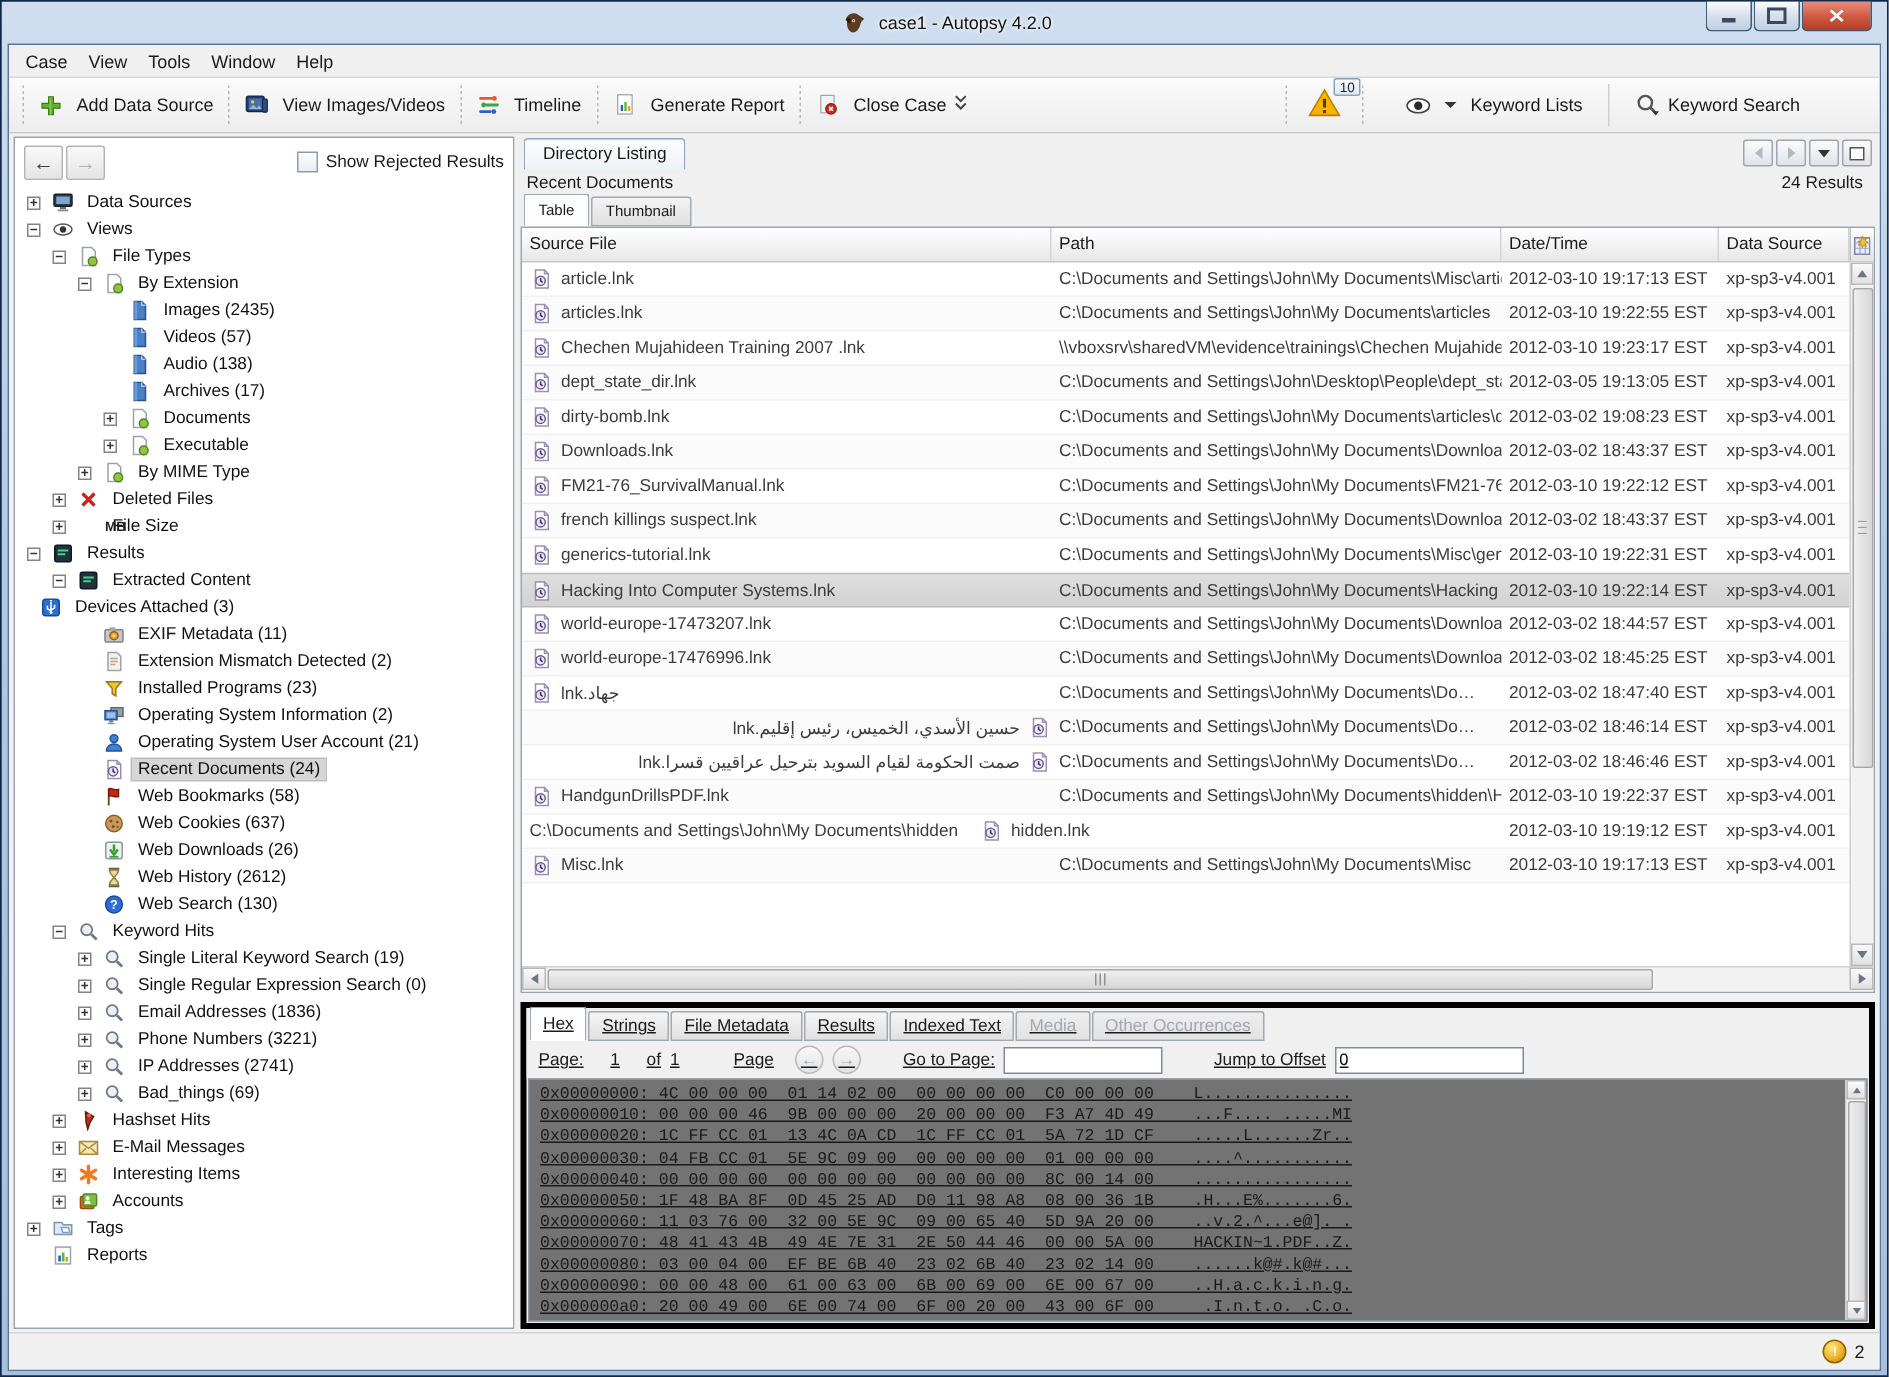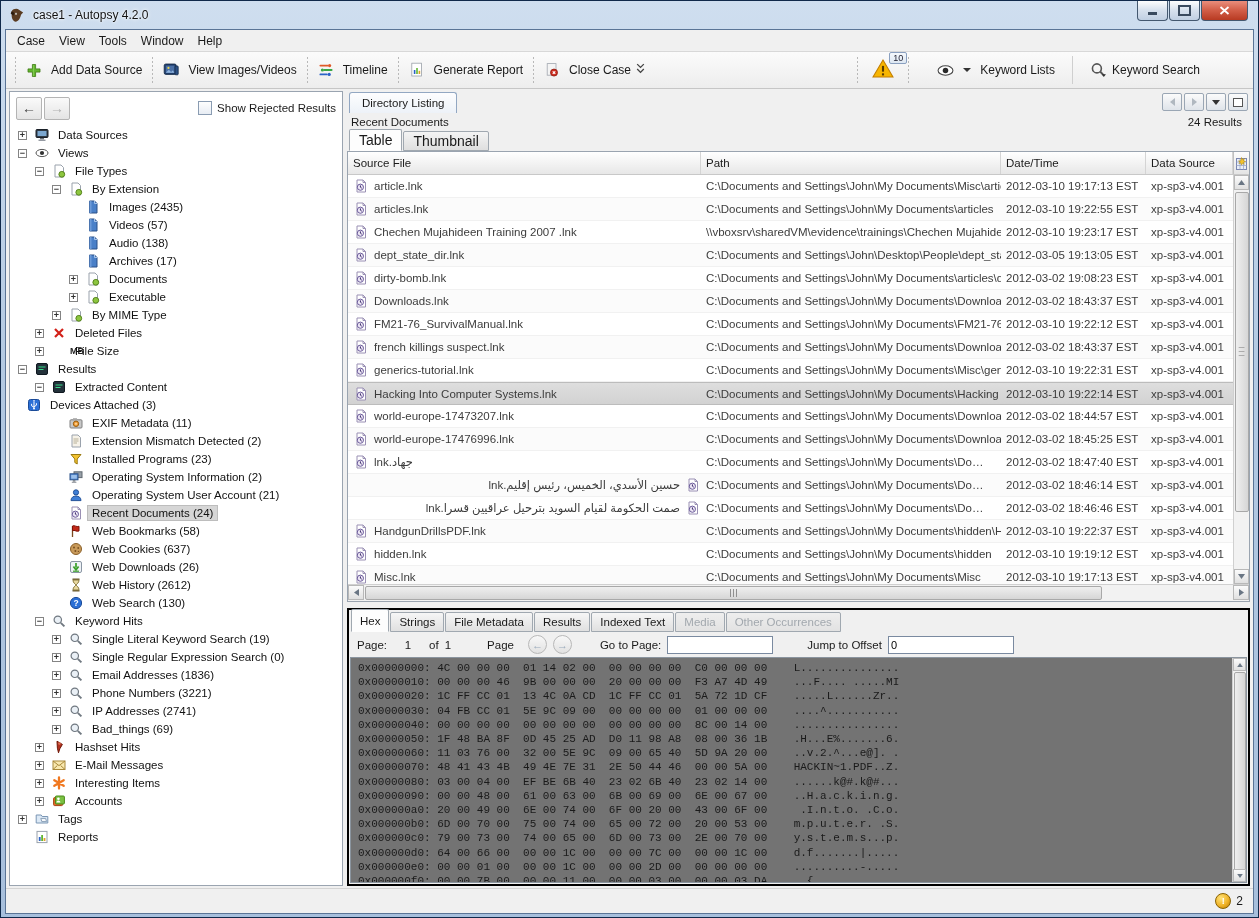--- a/index.html
+++ b/index.html
@@ -2,21 +2,21 @@
 <html><head>
 <meta charset="utf-8">
 <style>
   html,body{margin:0;padding:0;}
   body{width:1259px;height:918px;position:relative;overflow:hidden;
        font-family:"Liberation Sans","DejaVu Sans",sans-serif;font-size:12px;color:#1a1a1a;
        background:#15325a;}
   .frame{position:absolute;inset:0;border:1px solid #10294a;
          background:linear-gradient(#cfdeef,#b3c9e2 40%, #a7bfdc);box-sizing:border-box;}
   
-  .titlebar{position:absolute;left:4px;right:4px;top:0;height:28px;display:flex;align-items:center;}
+  .titlebar{position:absolute;left:4px;right:4px;top:0;height:28px;display:flex;align-items:center;justify-content:center;}
   .title-icon{width:18px;height:18px;margin:0 6px 0 4px;display:flex;align-items:center;}
   .title-text{font-size:12px;color:#111;text-shadow:0 0 4px #fff,0 0 2px #fff;}
   .winbtns{position:absolute;right:6px;top:0;display:flex;}
   .winbtn{width:29px;height:19px;border:1px solid #44586f;border-top:none;background:linear-gradient(#fdfdfd,#d9e2ee 45%,#c0cfe2);
           display:flex;align-items:center;justify-content:center;border-radius:0 0 4px 4px;margin-left:1px;}
   .winbtn.close{width:45px;background:linear-gradient(#e98e7c,#d4614b 45%,#b83a22);}
   .glyph-min{width:9px;height:3px;background:#3a4a5e;margin-top:6px;}
   .glyph-max{width:9px;height:7px;border:2px solid #3a4a5e;}
   
   .app{position:absolute;left:4px;right:4px;top:28px;bottom:3px;background:#f0f0f0;
@@ -63,21 +63,21 @@
   .minibtn{width:18px;height:16px;border:1px solid #9aa6b4;background:linear-gradient(#fbfbfb,#dfe4ea);
            display:flex;align-items:center;justify-content:center;border-radius:2px;}
   .tri{width:0;height:0;}
   .tri.left{border-top:4px solid transparent;border-bottom:4px solid transparent;border-right:5px solid #b0b8c0;}
   .tri.right{border-top:4px solid transparent;border-bottom:4px solid transparent;border-left:5px solid #b0b8c0;}
   .tri.down{border-left:4px solid transparent;border-right:4px solid transparent;border-top:5px solid #333;}
   .glyph-restore{width:8px;height:7px;border:1px solid #555;background:#fff;}
   .subhead{height:17px;display:flex;align-items:center;font-size:11.5px;padding:0 4px;background:#f0f0f0;}
   .results-count{margin-left:auto;padding-right:4px;}
   .viewtabs{height:21px;display:flex;align-items:flex-end;background:#f0f0f0;padding-left:2px;}
-  .vtab{height:18px;padding:0 9px;font-size:14px;display:flex;align-items:center;border:1px solid #a0a8b0;
+  .vtab{height:18px;padding:0 9px;font-size:10px;display:flex;align-items:center;border:1px solid #a0a8b0;
         background:linear-gradient(#f4f4f4,#dfdfdf);border-radius:2px 2px 0 0;margin-right:1px;}
   .vtab.active{background:#fdfdfd;height:20px;border-bottom:1px solid #fdfdfd;}
   
   .tablearea{flex:1;display:flex;flex-direction:column;border:1px solid #9aa4b0;background:#fff;min-height:0;position:relative;}
   .thead{height:22px;display:flex;background:linear-gradient(#ffffff,#e7e7e7);border-bottom:1px solid #c8c8c8;flex:none;}
   .hcell{font-size:11.5px;display:flex;align-items:center;padding-left:5px;border-right:1px solid #d4d4d4;box-sizing:border-box;}
   .c1{width:353px;flex:none;}.c2{width:300px;flex:none;}.c3{width:145px;flex:none;}.c4{flex:1;min-width:0;}
   .settingsbtn{width:15px;flex:none;border-left:1px solid #c0c0c0;background:linear-gradient(#fdfdfd,#e4e4e4);
                display:flex;align-items:center;justify-content:center;}
   .tbody{flex:1;overflow:hidden;display:flex;}
@@ -98,21 +98,21 @@
   .grip{color:#888;font-size:8px;line-height:4px;letter-spacing:1px;}
   .hscroll{height:16px;flex:none;background:#f2f2f2;border-top:1px solid #d0d0d0;position:relative;}
   .hbtn{position:absolute;top:0;width:16px;height:15px;background:linear-gradient(#fbfbfb,#e0e0e0);border:1px solid #b8b8b8;
         box-sizing:border-box;display:flex;align-items:center;justify-content:center;}
   .hthumb{position:absolute;top:1px;height:12px;left:17px;width:735px;border:1px solid #a8a8a8;border-radius:2px;
           background:linear-gradient(#efefef,#d6d6d6);display:flex;align-items:center;justify-content:center;}
   .hgrip{display:flex;gap:2px;}
   .hgrip i{display:block;width:1px;height:8px;background:#909090;}
   
   .splith{height:6px;background:#f0f0f0;}
-  .bottompanel{height:278px;flex:none;display:flex;flex-direction:column;background:#f0f0f0;border:2px solid #000000;box-sizing:border-box;}
+  .bottompanel{height:218px;flex:none;display:flex;flex-direction:column;background:#f0f0f0;border:4px solid #000000;box-sizing:border-box;text-decoration:underline;}
   .btabs{height:22px;display:flex;align-items:flex-end;padding-left:2px;background:#f0f0f0;}
   .btab{height:18px;padding:0 8px;font-size:11.5px;display:flex;align-items:center;border:1px solid #a0a8b0;
         background:linear-gradient(#f6f6f6,#e0e0e0);border-radius:2px 2px 0 0;margin-right:1px;white-space:nowrap;}
   .btab.active{background:#fdfdfd;height:21px;border-bottom:1px solid #fdfdfd;font-size:11.5px;}
   .btab.disabled{color:#a2a8ae;background:linear-gradient(#eeeeee,#e2e2e2);}
   .bcontrols{height:25px;display:flex;align-items:center;font-size:11.5px;gap:6px;padding-left:8px;background:#f0f0f0;}
   .pgnum{width:30px;text-align:center;}
   .circbtn{width:17px;height:17px;border-radius:50%;border:1px solid #b8b8b8;background:linear-gradient(#f8f8f8,#e2e2e2);
            display:flex;align-items:center;justify-content:center;color:#9ab;font-size:11px;font-weight:bold;}
   .txtinput{height:16px;border:1px solid #7a8aa0;background:#fff;font-size:11px;padding:0 2px;}
@@ -1091,33 +1091,33 @@
                     <span class="pathtxt">C:\Documents and Settings\John\My Documents\hidden\H…</span>
                   </span>
                   <span class="tcell c3">
                     <span class="datetxt">2012-03-10 19:22:37 EST</span>
                   </span>
                   <span class="tcell c4">
                     <span class="datetxt">xp-sp3-v4.001</span>
                   </span>
                 </div>
                 <div class="trow">
+                  <span class="tcell c2">
+                    <span class="pathtxt">C:\Documents and Settings\John\My Documents\hidden</span>
+                  </span>
                   <span class="tcell c1">
                     <span class="ticon">
                       <svg width="14" height="14" viewBox="0 0 14 14">
                         <path d="M3 1h6l2.5 2.5V13H3z" fill="#fff" stroke="#9a90b4"></path>
                         <path d="M9 1v2.5h2.5" fill="none" stroke="#9a90b4"></path>
                         <circle cx="6.4" cy="8.2" r="3.1" fill="#eee8f6" stroke="#6a5a9a"></circle>
                         <path d="M6.4 6.4v1.8l1.4 1" stroke="#3a2a6a" fill="none"></path>
                       </svg>
                     </span>
                     <span class="srctxt" dir="auto">hidden.lnk</span>
-                  </span>
-                  <span class="tcell c2">
-                    <span class="pathtxt">C:\Documents and Settings\John\My Documents\hidden</span>
                   </span>
                   <span class="tcell c3">
                     <span class="datetxt">2012-03-10 19:19:12 EST</span>
                   </span>
                   <span class="tcell c4">
                     <span class="datetxt">xp-sp3-v4.001</span>
                   </span>
                 </div>
                 <div class="trow">
                   <span class="tcell c1">

